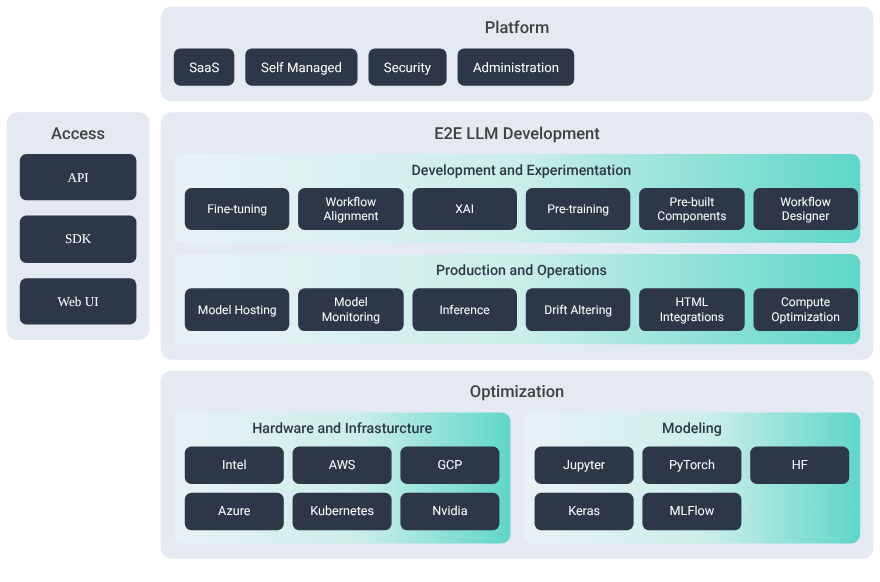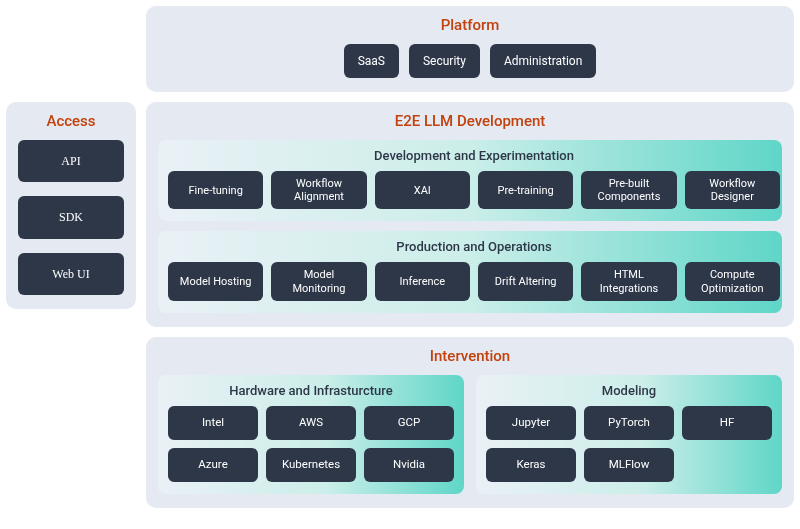--- a/index.html
+++ b/index.html
@@ -31,27 +31,26 @@
   }
   .panel {
     background: #e4e9f2;
     border-radius: 10px;
     padding: 10px 12px 14px 12px;
   }
   .panel-title {
     text-align: center;
     font-size: 15px;
     font-weight: 500;
-    color: #c2410c;
+    color: #404040;
     margin-bottom: 10px;
   }
   .chip-row {
     display: flex;
     gap: 10px;
-    justify-content: center;
     flex-wrap: wrap;
   }
   .chip {
     background: #2d3748;
     color: #ffffff;
     font-size: 12px;
     border-radius: 6px;
     padding: 9px 14px;
     text-align: center;
     display: flex;
@@ -121,20 +120,21 @@
       </div>
     </div>
   </div>
 
   <div class="right-col">
 
     <div class="panel">
       <div class="panel-title">Platform</div>
       <div class="chip-row">
         <div class="chip">SaaS</div>
+        <div class="chip">Self Managed</div>
         <div class="chip">Security</div>
         <div class="chip">Administration</div>
       </div>
     </div>
 
     <div class="panel">
       <div class="panel-title">E2E LLM Development</div>
 
       <div class="subpanel">
         <div class="subpanel-title">Development and Experimentation</div>
@@ -155,21 +155,21 @@
           <div class="chip">Model Monitoring</div>
           <div class="chip">Inference</div>
           <div class="chip">Drift Altering</div>
           <div class="chip">HTML Integrations</div>
           <div class="chip">Compute Optimization</div>
         </div>
       </div>
     </div>
 
     <div class="panel">
-      <div class="panel-title">Intervention</div>
+      <div class="panel-title">Optimization</div>
       <div class="integrations-body">
 
         <div class="int-col">
           <div class="subpanel-title">Hardware and Infrasturcture</div>
           <div class="int-grid">
             <div class="chip">Intel</div>
             <div class="chip">AWS</div>
             <div class="chip">GCP</div>
             <div class="chip">Azure</div>
             <div class="chip">Kubernetes</div>

